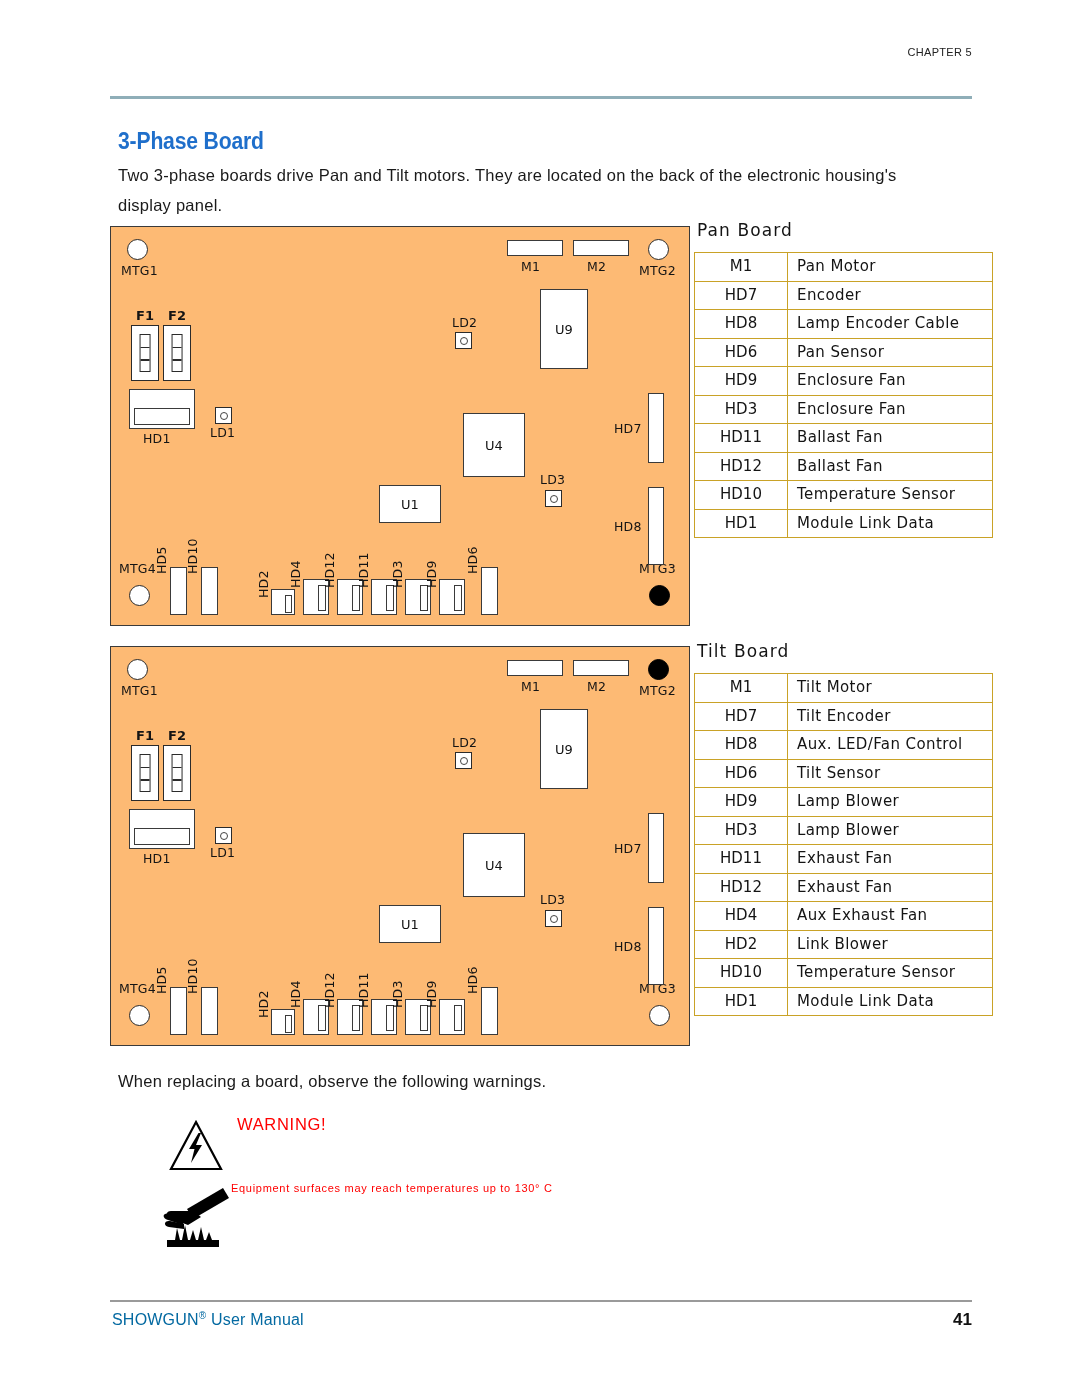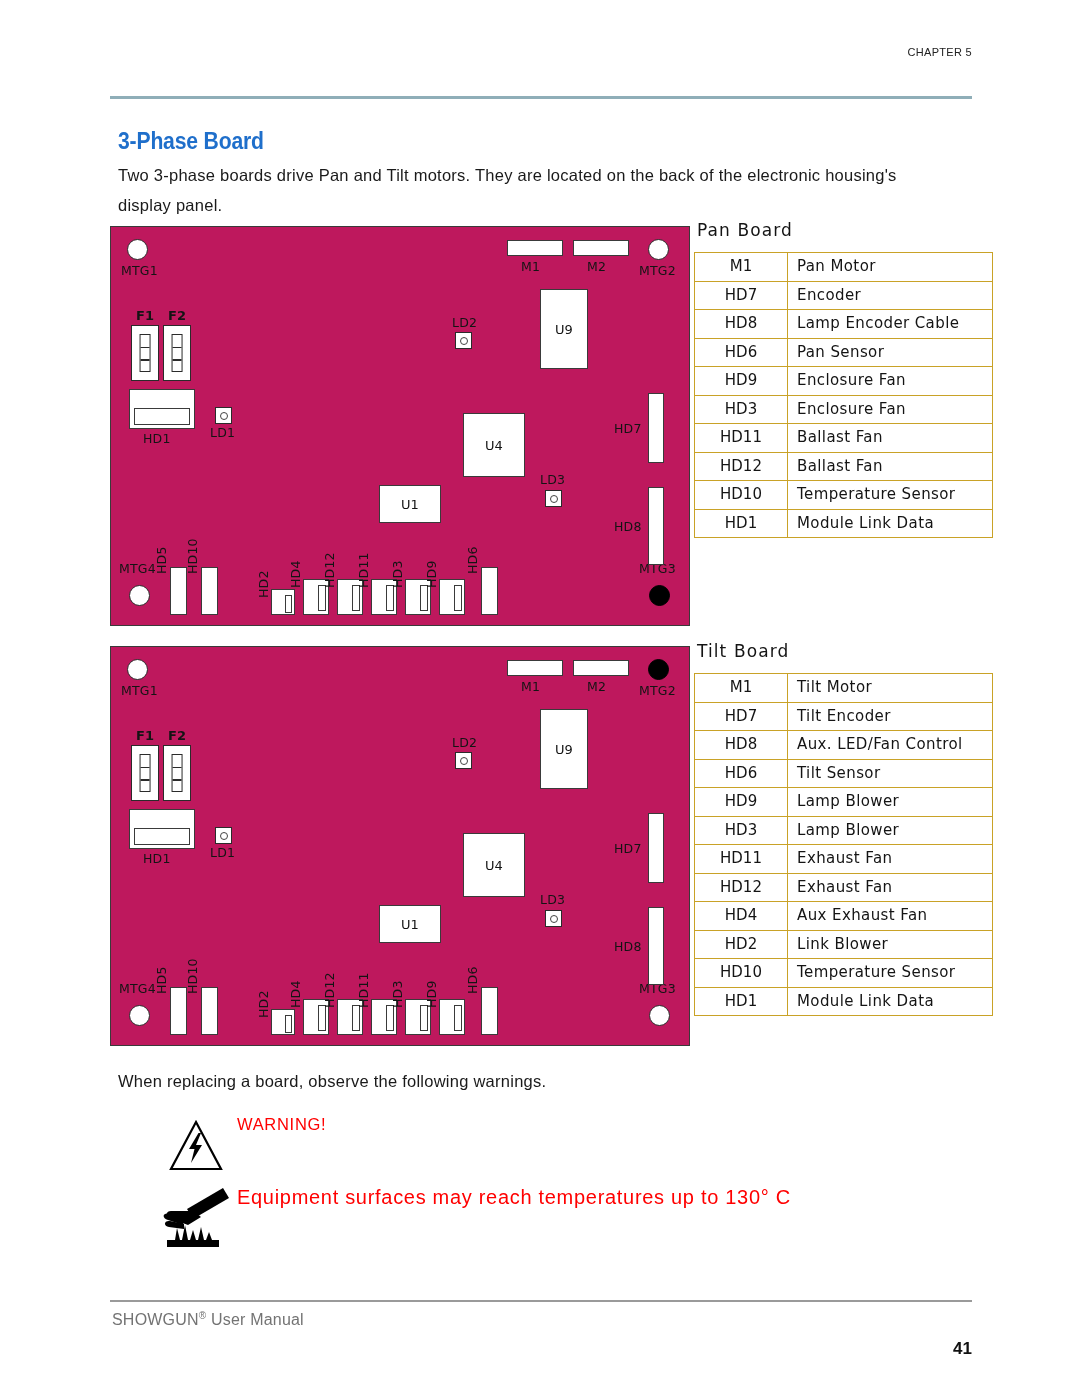--- a/index.html
+++ b/index.html
@@ -20,21 +20,21 @@
     font-size:23px;font-weight:bold;color:#1F6FCB;
     font-family:"Liberation Sans Narrow","Liberation Sans",sans-serif;
     transform:scaleX(.92);transform-origin:left center;letter-spacing:-.2px;
   }
   #intro{
     position:absolute;left:118px;top:160px;width:828px;
     font-size:16.5px;line-height:1.82;color:#1a1a1a;letter-spacing:.25px;
   }
 
   
-  .board{position:absolute;border:1.6px solid #3a3a3a;background:#be185d;}
+  .board{position:absolute;border:1.6px solid #3a3a3a;background:#fdba74;}
   #board-pan{left:110px;top:226px;width:578px;height:398px;}
   #board-tilt{left:110px;top:646px;width:578px;height:398px;}
 
   .board .lbl{
     position:absolute;font-size:12.5px;color:#141414;white-space:nowrap;
     font-family:"DejaVu Sans","Liberation Sans",sans-serif;letter-spacing:.2px;
   }
   .board .lbl.vert{transform:rotate(-90deg);transform-origin:left bottom;}
   .board .lbl.bold{font-weight:bold;font-size:13px;}
 
@@ -71,30 +71,30 @@
     font-size:15px;color:#141414;height:27.5px;line-height:27.5px;
     font-family:"DejaVu Sans","Liberation Sans",sans-serif;white-space:nowrap;
   }
   table.pinout td.ref{width:74px;text-align:center;}
   table.pinout td.desc{width:186px;text-align:left;letter-spacing:.4px;}
 
   
   #replace-note{position:absolute;left:118px;top:1072px;font-size:16.5px;color:#1a1a1a;letter-spacing:.25px;}
   .warn-red{color:#FF0000;}
   #warn-elec-text{position:absolute;left:237px;top:1108px;font-size:16.5px;line-height:1.95;letter-spacing:.7px;}
-  #warn-heat-text{position:absolute;left:237px;top:1178px;font-size:20px;line-height:1.95;letter-spacing:.7px;width:720px;}
+  #warn-heat-text{position:absolute;left:231px;top:1178px;font-size:11px;line-height:1.95;letter-spacing:.7px;width:720px;}
 
   #icon-bolt{position:absolute;left:168px;top:1118px;width:56px;height:56px;}
   #icon-hot{position:absolute;left:157px;top:1178px;width:76px;height:72px;}
 
   
   #footer-rule{position:absolute;left:110px;top:1300px;width:862px;height:2px;background:#9a9a9a;}
-  #footer-left{position:absolute;left:112px;top:1310px;font-size:16px;color:#737373;letter-spacing:.2px;}
+  #footer-left{position:absolute;left:112px;top:1310px;font-size:16px;color:#0369a1;letter-spacing:.2px;}
   #footer-left sup{font-size:10px;vertical-align:super;}
-  #footer-page{position:absolute;left:110px;top:1310px;width:862px;text-align:right;font-size:17px;font-weight:bold;color:#111;margin-top:29px;}
+  #footer-page{position:absolute;left:110px;top:1310px;width:862px;text-align:right;font-size:17px;font-weight:bold;color:#111;}
 </style>
 </head>
 <body>
 
 <div id="header">
   <div class="line">CHAPTER 5</div>
 </div>
 <div id="header-rule"></div>
 
 <div id="section-title">3-Phase Board</div>

